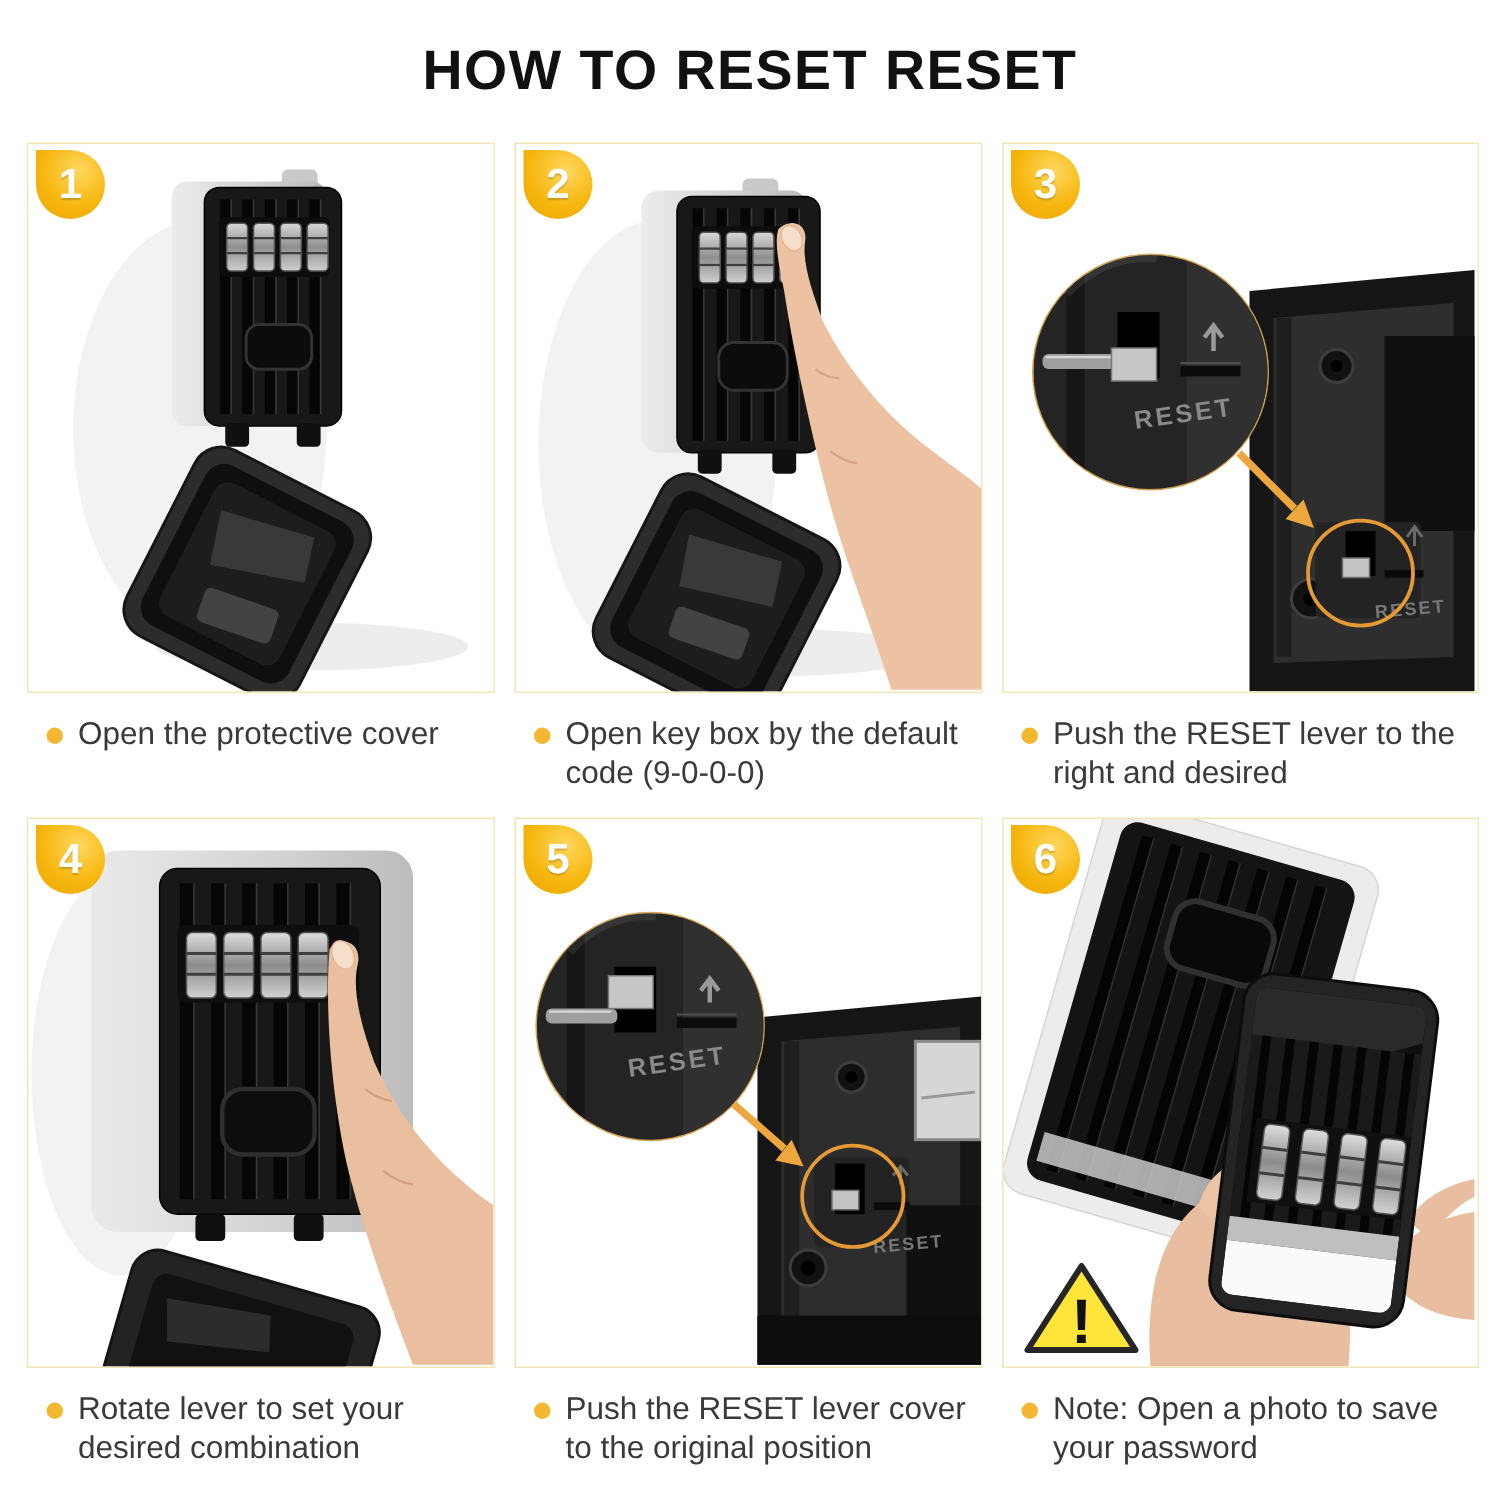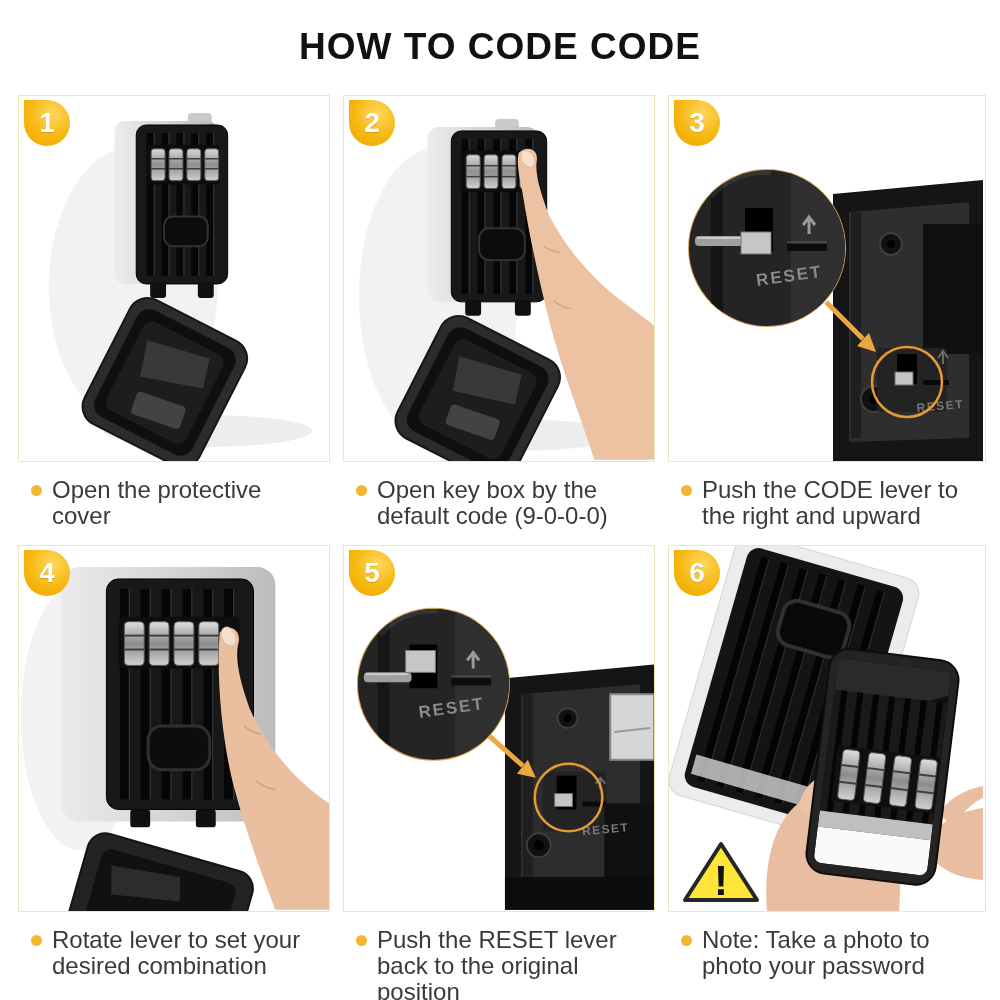--- a/index.html
+++ b/index.html
@@ -40,36 +40,36 @@
     background:radial-gradient(circle at 62% 30%, #ffd75e 0%, #f6b70f 55%, #eda400 100%);
     display:flex;align-items:center;justify-content:center;
     color:#fff;font-size:28px;font-weight:bold;
     text-shadow:0 1px 1px rgba(0,0,0,0.18);
   }
   .caption{
     height:68px;
     display:flex;
     gap:10px;
     padding:15px 4px 0 13px;
-    font-size:24px;
+    font-size:21px;
     line-height:26px;
     color:#3a3a3a;
   }
   .dot{
     flex:none;
     width:11px;height:11px;border-radius:50%;
     background:#f4b731;
     margin-top:8px;
   }
   text{font-family:"Liberation Sans",sans-serif;}
 </style>
 </head>
 <body>
 
-<div class="page-title">HOW TO CODE CODE</div>
+<div class="page-title">HOW TO RESET RESET</div>
 
 <div class="grid">
 
   <div class="step">
     <div class="photo">
       <svg viewBox="0 0 312 365">
         <defs>
           <linearGradient id="m1" x1="0" y1="0" x2="1" y2="0">
             <stop offset="0" stop-color="#ececec"></stop>
               <stop offset="0.55" stop-color="#d2d2d2"></stop>
@@ -270,21 +270,21 @@
         </g>
         <g>
           <line x1="155" y1="206" x2="192" y2="243" stroke="#eca83e" stroke-width="5"></line>
           <polygon points="205,256 186,250 198,237" fill="#eca83e"></polygon>
         </g>
       </svg>
       <div class="badge">3</div>
     </div>
     <div class="caption">
       <span class="dot"></span>
-      <span>Push the CODE lever to the right and upward</span>
+      <span>Push the RESET lever to the right and desired</span>
     </div>
   </div>
 
   <div class="step">
     <div class="photo">
       <svg viewBox="0 0 312 365">
         <defs>
           <linearGradient id="m4" x1="0" y1="0" x2="1" y2="0">
             <stop offset="0" stop-color="#eaeaea"></stop>
               <stop offset="0.55" stop-color="#d4d4d4"></stop>
@@ -407,21 +407,21 @@
         </g>
         <g>
           <line x1="146" y1="190" x2="180" y2="220" stroke="#eca83e" stroke-width="5"></line>
           <polygon points="193,232 174,228 185,214" fill="#eca83e"></polygon>
         </g>
       </svg>
       <div class="badge">5</div>
     </div>
     <div class="caption">
       <span class="dot"></span>
-      <span>Push the RESET lever back to the original position</span>
+      <span>Push the RESET lever cover to the original position</span>
     </div>
   </div>
 
   <div class="step">
     <div class="photo">
       <svg viewBox="0 0 312 365">
         <defs>
           <linearGradient id="d6" x1="0" y1="0" x2="0" y2="1">
             <stop offset="0" stop-color="#dedede"></stop>
               <stop offset="0.5" stop-color="#8c8c8c"></stop>
@@ -499,17 +499,17 @@
         </g>
         <g>
           <polygon points="50,298 14,354 86,354" fill="#ffe53a" stroke="#262626" stroke-width="4" stroke-linejoin="round"></polygon>
           <text x="50" y="349" text-anchor="middle" font-size="42" font-weight="bold" fill="#111">!</text>
         </g>
       </svg>
       <div class="badge">6</div>
     </div>
     <div class="caption">
       <span class="dot"></span>
-      <span>Note: Take a photo to photo your password</span>
+      <span>Note: Open a photo to save your password</span>
     </div>
   </div>
 
 </div>
 
 </body></html>

